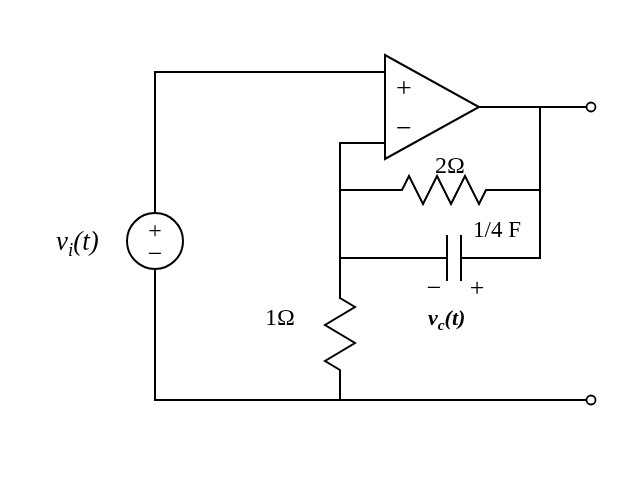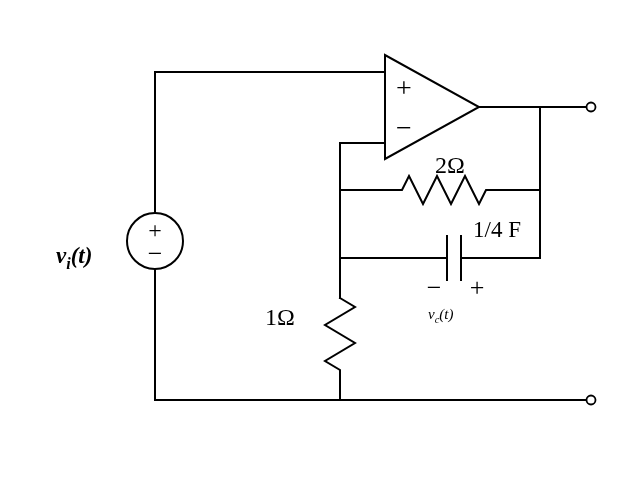--- a/index.html
+++ b/index.html
@@ -69,21 +69,21 @@
 
       <text x="497" y="237" font-size="23">1/4 F</text>
 
       <text x="280" y="325" font-size="24">1Ω</text>
 
       <text x="434" y="296" font-size="26">−</text>
       <text x="477" y="296" font-size="26">+</text>
     </g>
   </svg>
 
-  <div class="lbl math" style="left:56px; top:244px; font-size:23px;font-weight:bold;">
+  <div class="lbl math" style="left:56px; top:228px; font-size:27px;">
     <span>v</span><sub>i</sub><span>(t)</span>
   </div>
 
-  <div class="lbl math" style="left:428px; top:307px; font-size:15px;">
+  <div class="lbl math" style="left:428px; top:307px; font-size:22px;font-weight:bold;">
     <span>v</span><sub>c</sub><span>(t)</span>
   </div>
 
 </div>
 
 </body></html>

